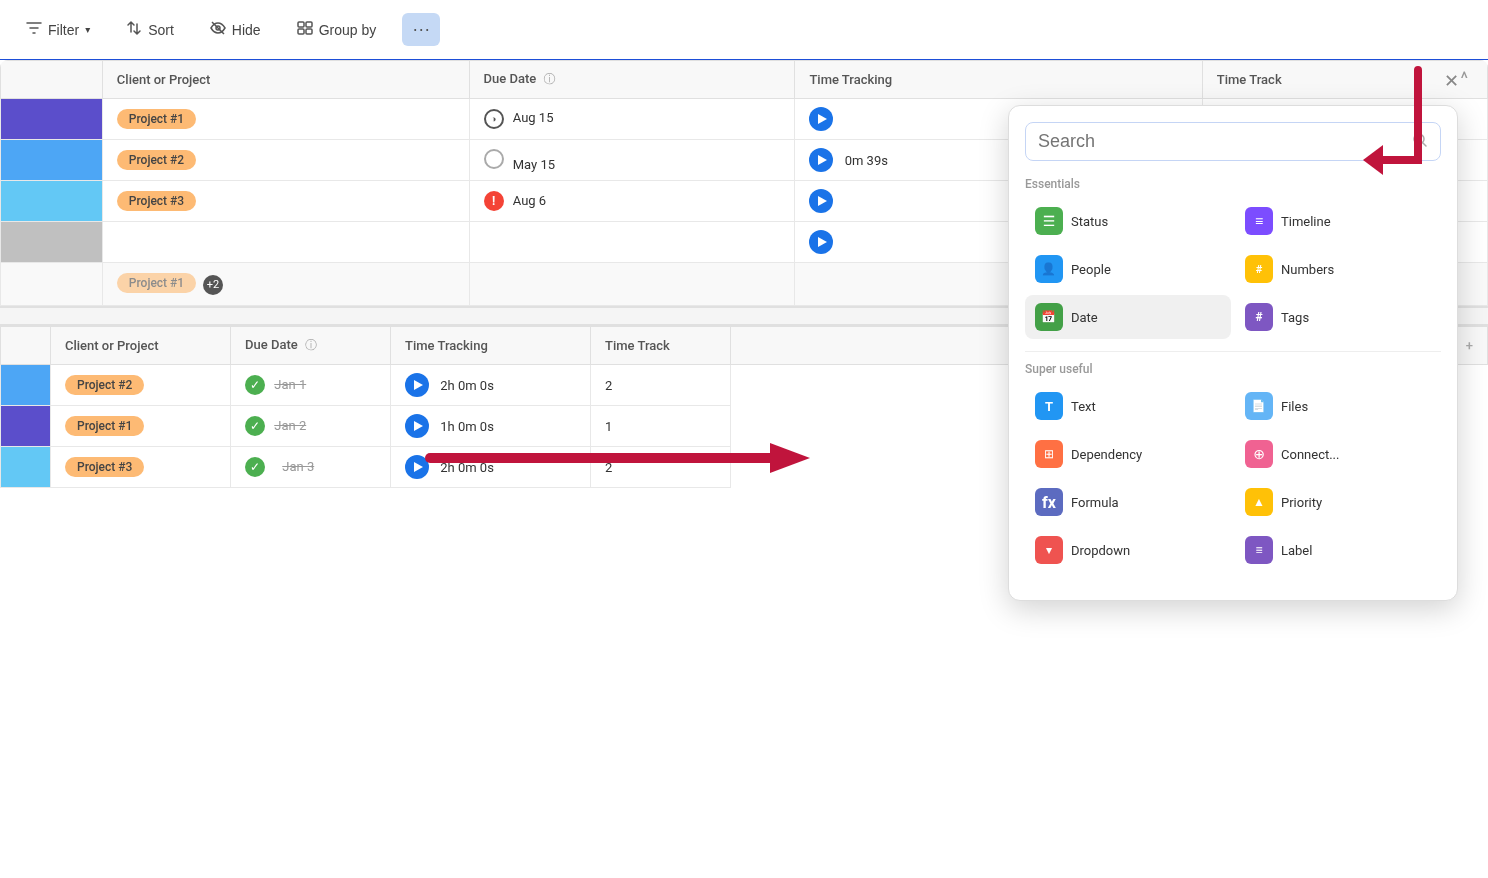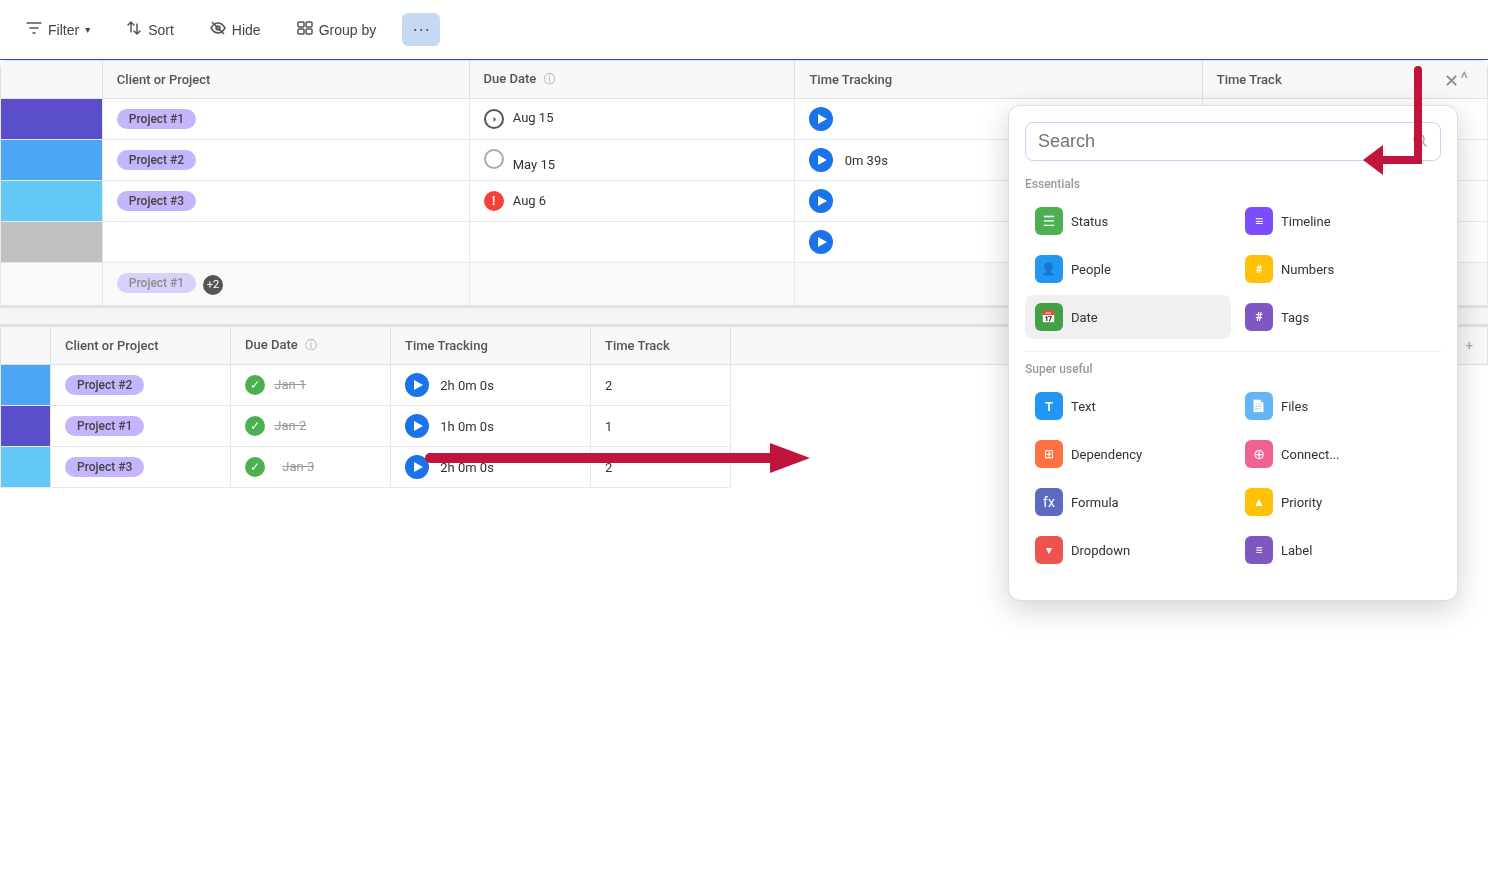--- a/index.html
+++ b/index.html
@@ -79,21 +79,21 @@
       padding: 0;
     }
     .bar-purple { background: #5b4ecb; }
     .bar-blue { background: #4da6f5; }
     .bar-lightblue { background: #63c8f5; }
     .bar-gray { background: #c0c0c0; }
 
     
     .project-badge {
       display: inline-block;
-      background: #c4b5fd;
+      background: #fdba74;
       color: #444;
       border-radius: 20px;
       padding: 3px 12px;
       font-size: 12px;
       font-weight: 500;
     }
     .badge-plus {
       display: inline-block;
       background: #555;
       color: #fff;
@@ -540,21 +540,21 @@
         <div class="col-icon icon-orange" style="font-size:12px;">⊞</div>
         <span>Dependency</span>
       </div>
 
       <div class="col-option">
         <div class="col-icon icon-pink" style="font-size:14px;">⊕</div>
         <span>Connect...</span>
       </div>
 
       <div class="col-option">
-        <div class="col-icon icon-formula" style="font-size:14px; font-weight:normal;">fx</div>
+        <div class="col-icon icon-formula" style="font-size:16px; font-weight:bold;">fx</div>
         <span>Formula</span>
       </div>
 
       <div class="col-option">
         <div class="col-icon icon-yellow" style="font-size:12px;">▲</div>
         <span>Priority</span>
       </div>
 
       <div class="col-option">
         <div class="col-icon icon-dropdown" style="font-size:12px;">▾</div>

